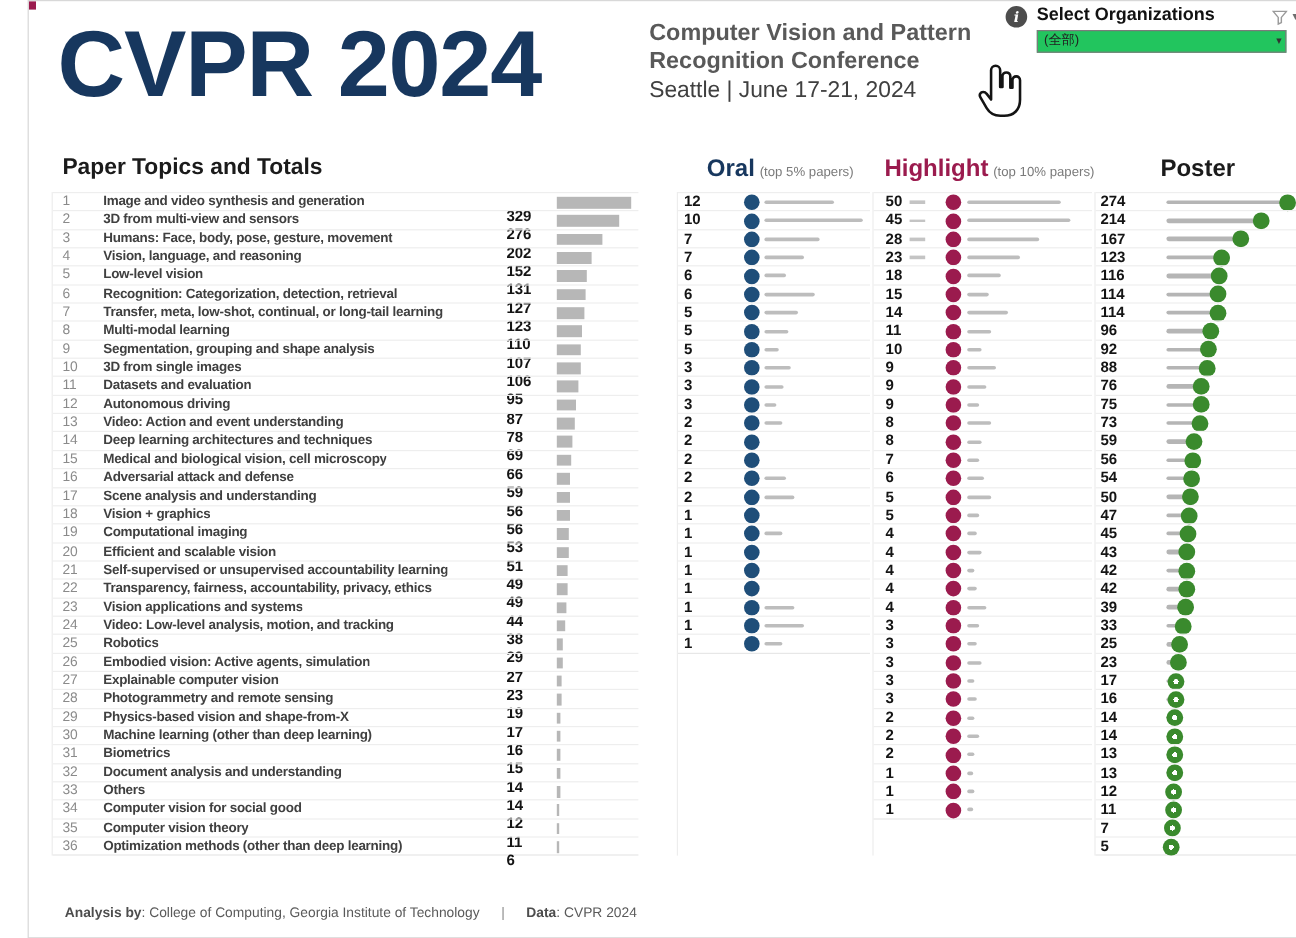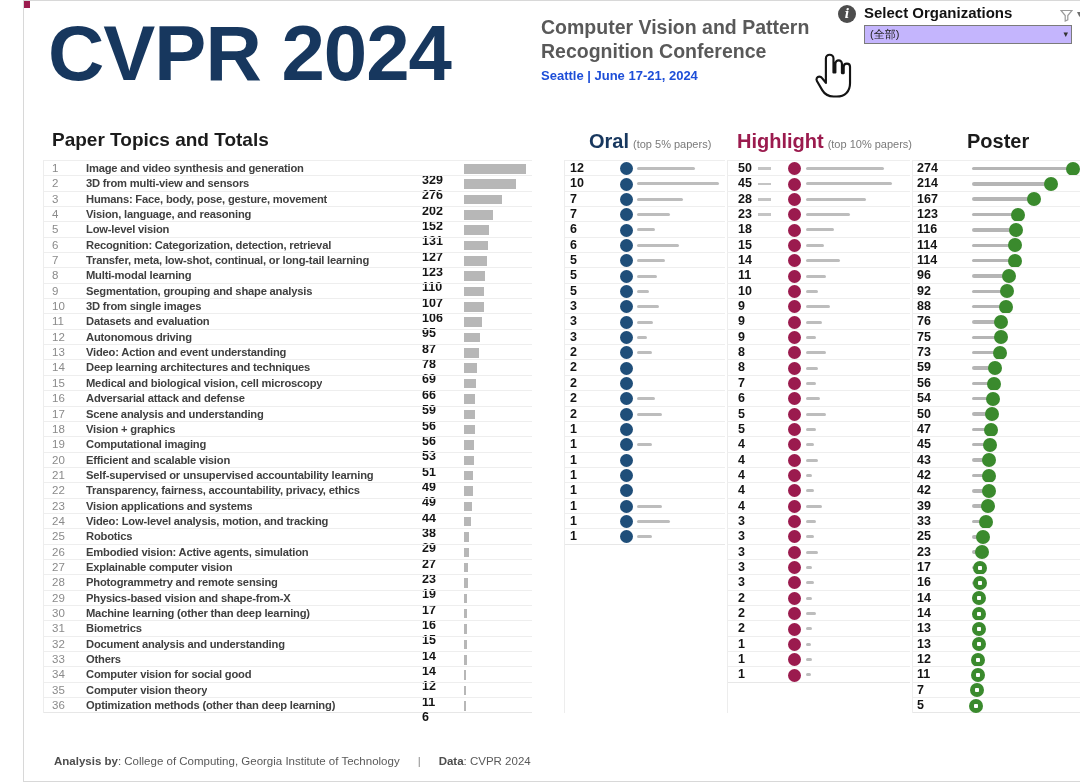--- a/index.html
+++ b/index.html
@@ -5,28 +5,28 @@
   html,body{margin:0;padding:0;background:#fff;}
   .canvas{position:relative;width:1080px;height:782px;background:#ffffff;
     border:1px solid #d8d8d8;box-sizing:border-box;overflow:hidden;
     font-family:"Liberation Sans",sans-serif;margin-left:23px;}
   .corner-mark{position:absolute;left:0;top:0;width:6px;height:7px;background:var(--hl);}
   
   .logo{position:absolute;left:24px;top:0px;height:104px;line-height:104px;
     font-size:78px;font-weight:800;letter-spacing:-1px;color:var(--navy);}
   .conf-block{position:absolute;left:517px;top:14px;color:#595959;}
   .conf-line{font-size:19.5px;font-weight:700;line-height:24px;}
-  .conf-loc{font-size:13px;font-weight:700;line-height:26px;color:#1d4ed8;}
+  .conf-loc{font-size:19px;font-weight:400;line-height:26px;color:#404040;}
   .info-icon{position:absolute;left:814px;top:4px;width:18px;height:18px;border-radius:50%;
     background:#4d4d4d;color:#fff;text-align:center;line-height:18px;
     font-family:"DejaVu Serif",serif;font-style:italic;font-weight:700;font-size:12px;}
   .select-label{position:absolute;left:840px;top:3px;font-size:15px;font-weight:700;color:#121212;}
   .funnel-icon{position:absolute;left:1036px;top:7px;}
   .filter-caret{position:absolute;left:1053px;top:7px;font-size:10px;color:#6e6e6e;}
-  .orgbox{position:absolute;left:840px;top:24px;width:208px;height:19px;background:#c4b5fd;
+  .orgbox{position:absolute;left:840px;top:24px;width:208px;height:19px;background:#22c55e;
     border:1px solid #7b7b7b;box-sizing:border-box;}
   .orgbox-val{position:absolute;left:5px;top:0;font-size:11px;line-height:17px;color:#222;}
   .orgbox-caret{position:absolute;right:3px;top:0;font-size:9px;line-height:17px;color:#333;}
   .hand-icon{position:absolute;left:789px;top:50px;}
   .help-text{position:absolute;left:842px;top:52px;width:236px;font-size:12px;
     line-height:15.6px;color:#6e6e6e;}
   
   .table-title{position:absolute;left:28px;top:128px;font-size:19px;font-weight:700;color:#1b1b1b;}
   .col-head{position:absolute;top:129px;font-size:20px;font-weight:700;white-space:nowrap;}
   .col-head .sub{font-size:11px;font-weight:400;color:#7a7a7a;margin-left:4px;}

